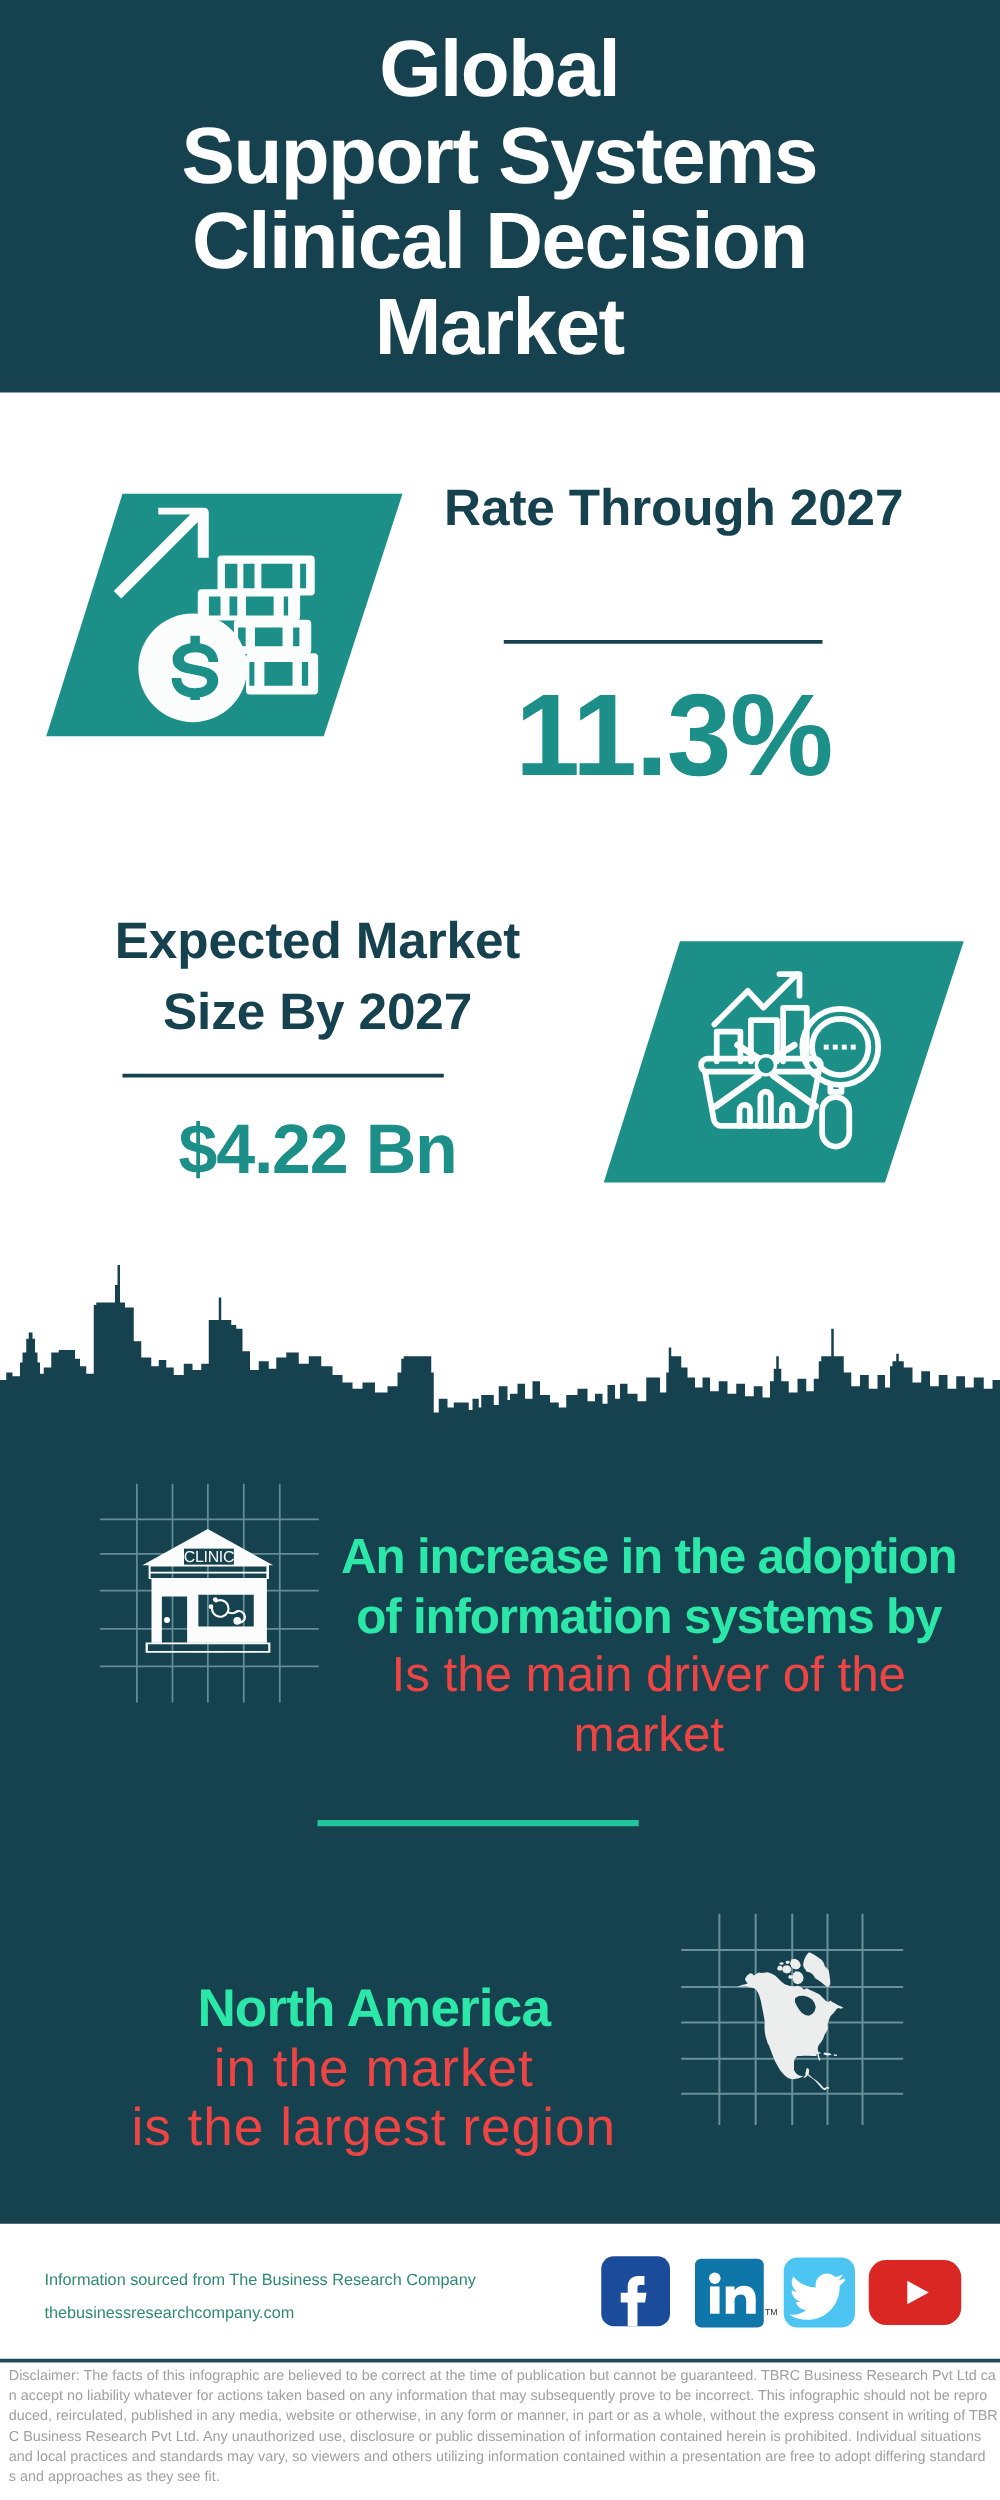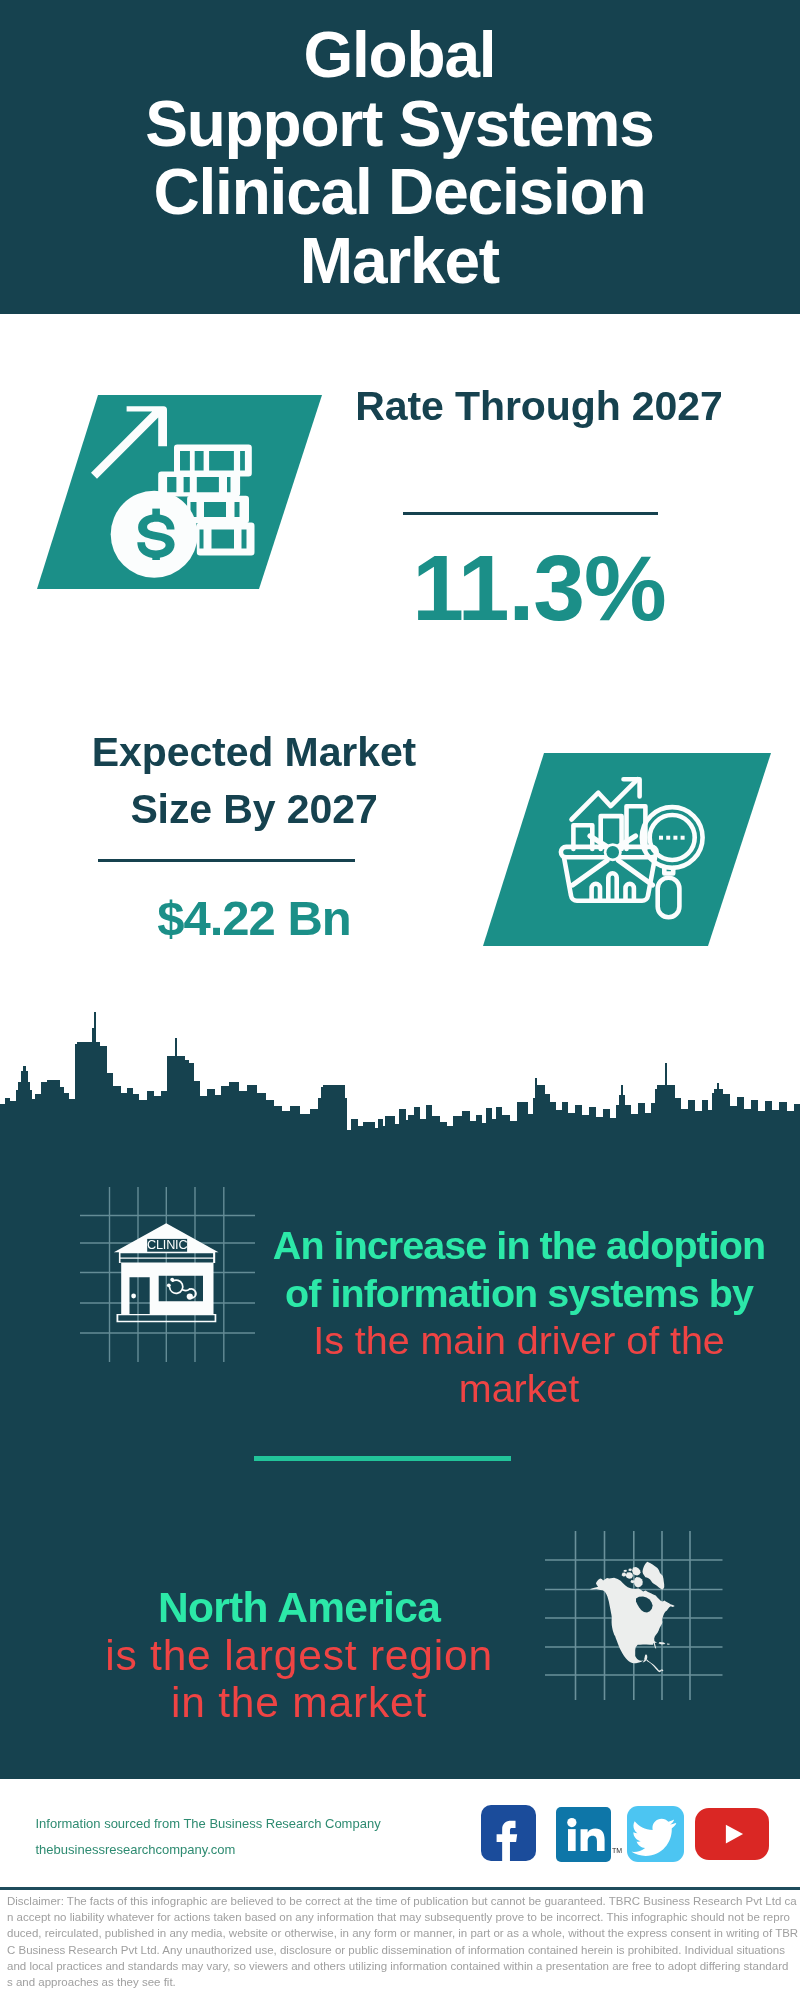--- a/index.html
+++ b/index.html
@@ -21,21 +21,21 @@
   .rule{position:absolute;background:#16424F;height:3px;}
   .stat-value{position:absolute;text-align:center;color:#1B8F88;
       font-weight:bold;letter-spacing:-1px;white-space:nowrap;}
 
   .s1t{left:339px;top:378px;width:400px;}
   .s1r{left:403px;top:511.5px;width:255px;}
   .s1v{left:339px;top:542px;width:400px;font-size:93px;line-height:93px;}
 
   .s2t{left:54px;top:724px;width:400px;}
   .s2r{left:98px;top:859px;width:257px;}
-  .s2v{left:54px;top:882px;width:400px;font-size:49px;line-height:73px;}
+  .s2v{left:54px;top:882px;width:400px;font-size:56px;line-height:73px;}
 
   .body-text{position:absolute;text-align:center;font-size:39.5px;line-height:47.5px;margin-top:44px;}
   .body-text div{white-space:nowrap;}
   .region-text{font-size:42.5px;line-height:47.6px;}
   .region-text .hl{letter-spacing:-0.7px;}
   .region-text .wt{letter-spacing:0.8px;}
   .hl{color:#2CE8A8;font-weight:bold;letter-spacing:-0.95px;}
   .wt{color:#ef4444;letter-spacing:-0.05px;}
   .divider{position:absolute;background:#22C49A;height:4px;}
 
@@ -263,22 +263,22 @@
     <div class="hl">An increase in the adoption</div>
     <div class="hl">of information systems by</div>
     <div class="wt">Is the main driver of the</div>
     <div class="wt">market</div>
   </div>
 
   <div class="divider" style="left:254px;top:1456px;width:257px;height:5px;"></div>
 
   <div class="body-text region-text" style="left:99px;top:1540px;width:400px;">
     <div class="hl">North America</div>
+    <div class="wt">in the market</div>
     <div class="wt">is the largest region</div>
-    <div class="wt">in the market</div>
   </div>
 
   <div class="source">
     <div>Information sourced from The Business Research Company</div>
     <div>thebusinessresearchcompany.com</div>
   </div>
 
   <div class="social">
     <a class="soc fb">
       <svg viewBox="0 0 100 100" width="100%" height="100%">

